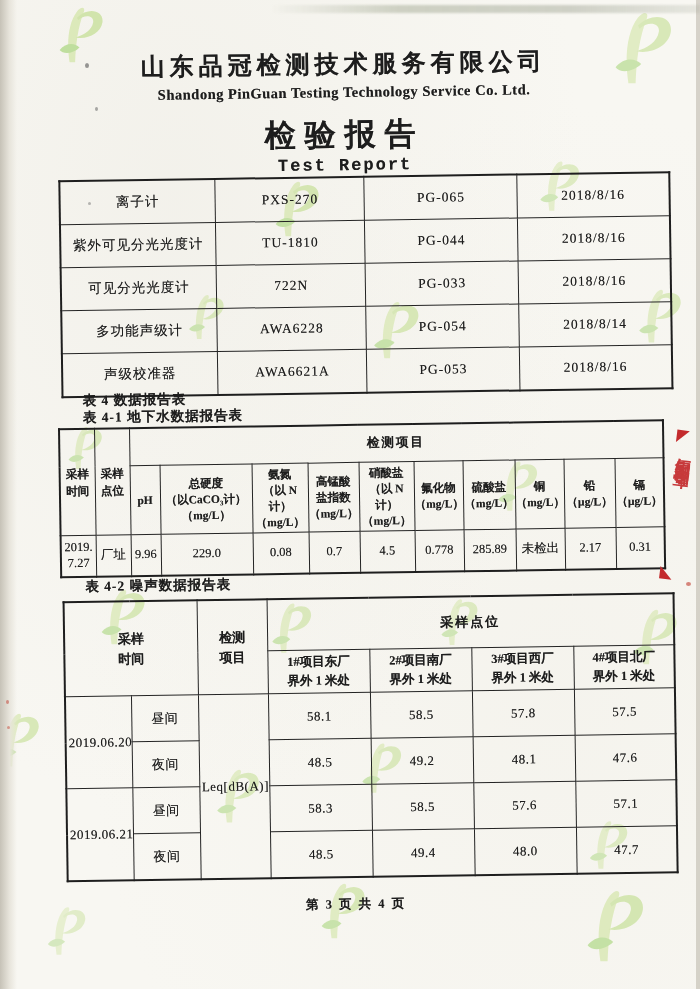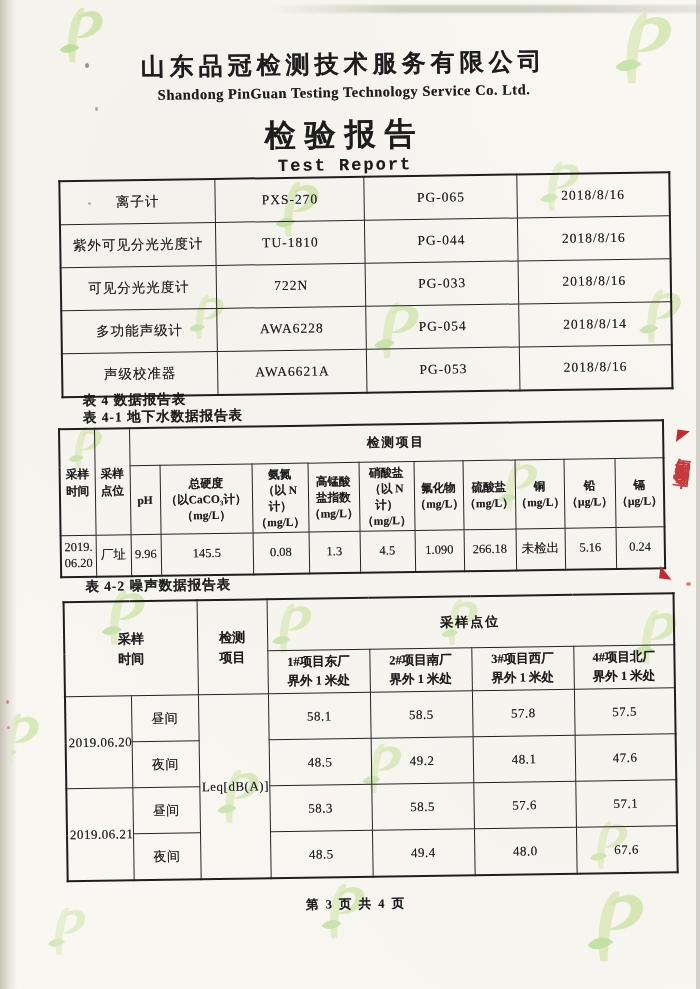--- a/index.html
+++ b/index.html
@@ -250,32 +250,32 @@
 （mg/L）</th>
         <th class="ml sub">铜
 （mg/L）</th>
         <th class="ml sub">铅
 （μg/L）</th>
         <th class="ml sub">镉
 （μg/L）</th>
       </tr>
       <tr>
         <td class="ml">2019.
-06.20</td>
+7.27</td>
         <td>厂址</td>
         <td>9.96</td>
-        <td>145.5</td>
+        <td>229.0</td>
         <td>0.08</td>
-        <td>1.3</td>
+        <td>0.7</td>
         <td>4.5</td>
-        <td>1.090</td>
-        <td>266.18</td>
+        <td>0.778</td>
+        <td>285.89</td>
         <td>未检出</td>
-        <td>5.16</td>
-        <td>0.24</td>
+        <td>2.17</td>
+        <td>0.31</td>
       </tr>
     </tbody>
       </table>
 
     <div class="h4c">表 4-2 噪声数据报告表</div>
 
     <table class="noise">
       <colgroup>
         <col style="width:66px">
           <col style="width:67px">
@@ -325,21 +325,21 @@
         <td>58.3</td>
         <td>58.5</td>
         <td>57.6</td>
         <td>57.1</td>
       </tr>
       <tr>
         <td>夜间</td>
         <td>48.5</td>
         <td>49.4</td>
         <td>48.0</td>
-        <td>67.6</td>
+        <td>47.7</td>
       </tr>
     </tbody>
       </table>
 
     <div class="footer">第 3 页 共 4 页</div>
   </div>
 
   <div class="seal">
     <span class="arr">◤</span>
     <div class="seal-clip">

